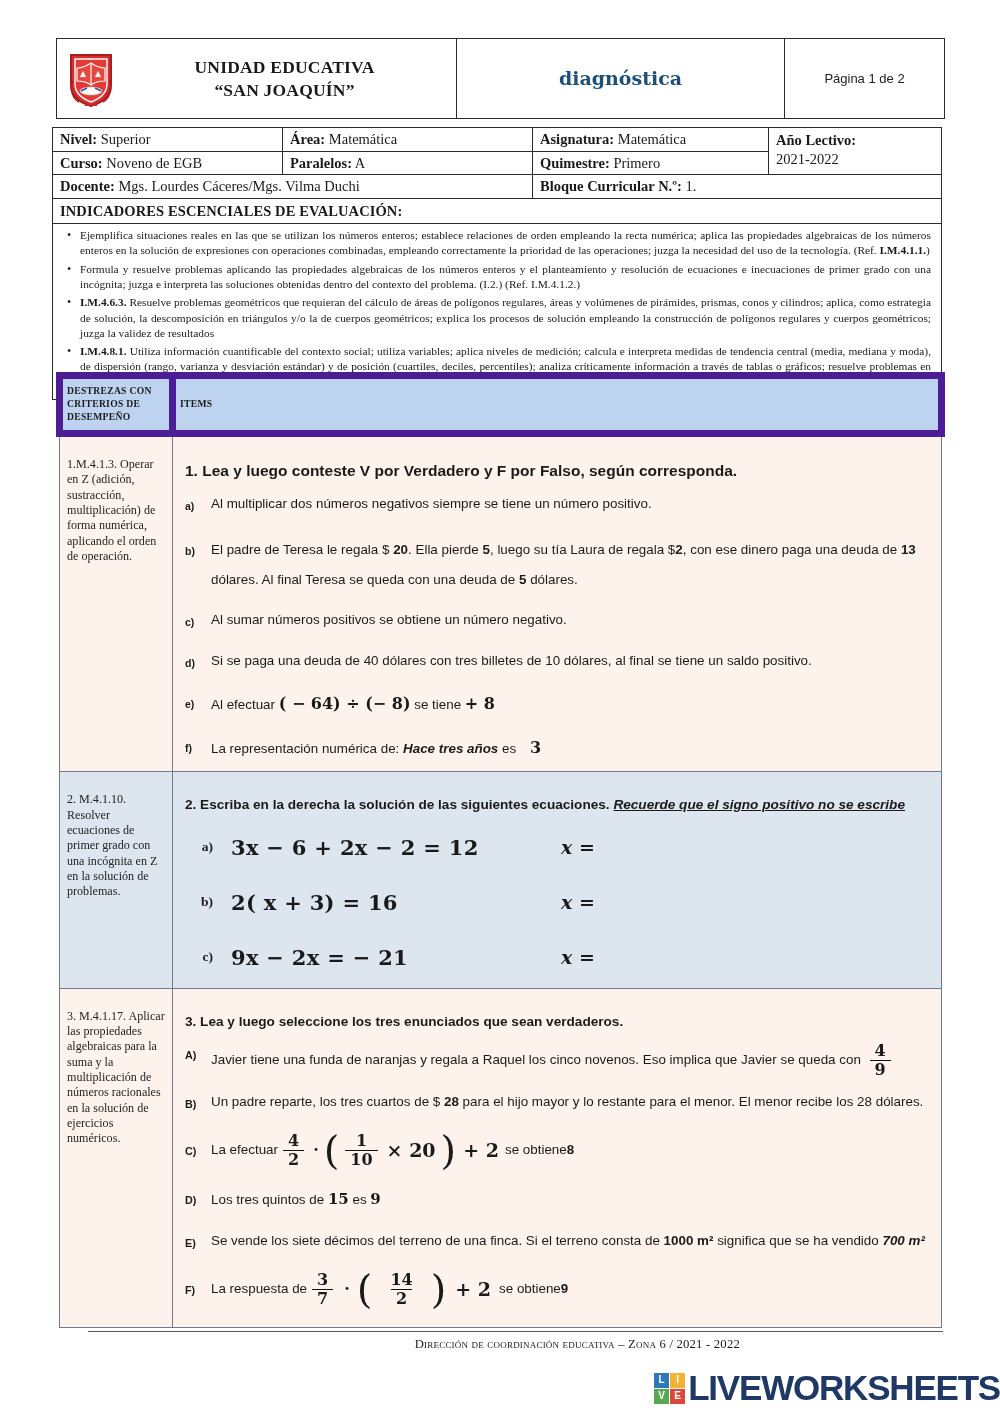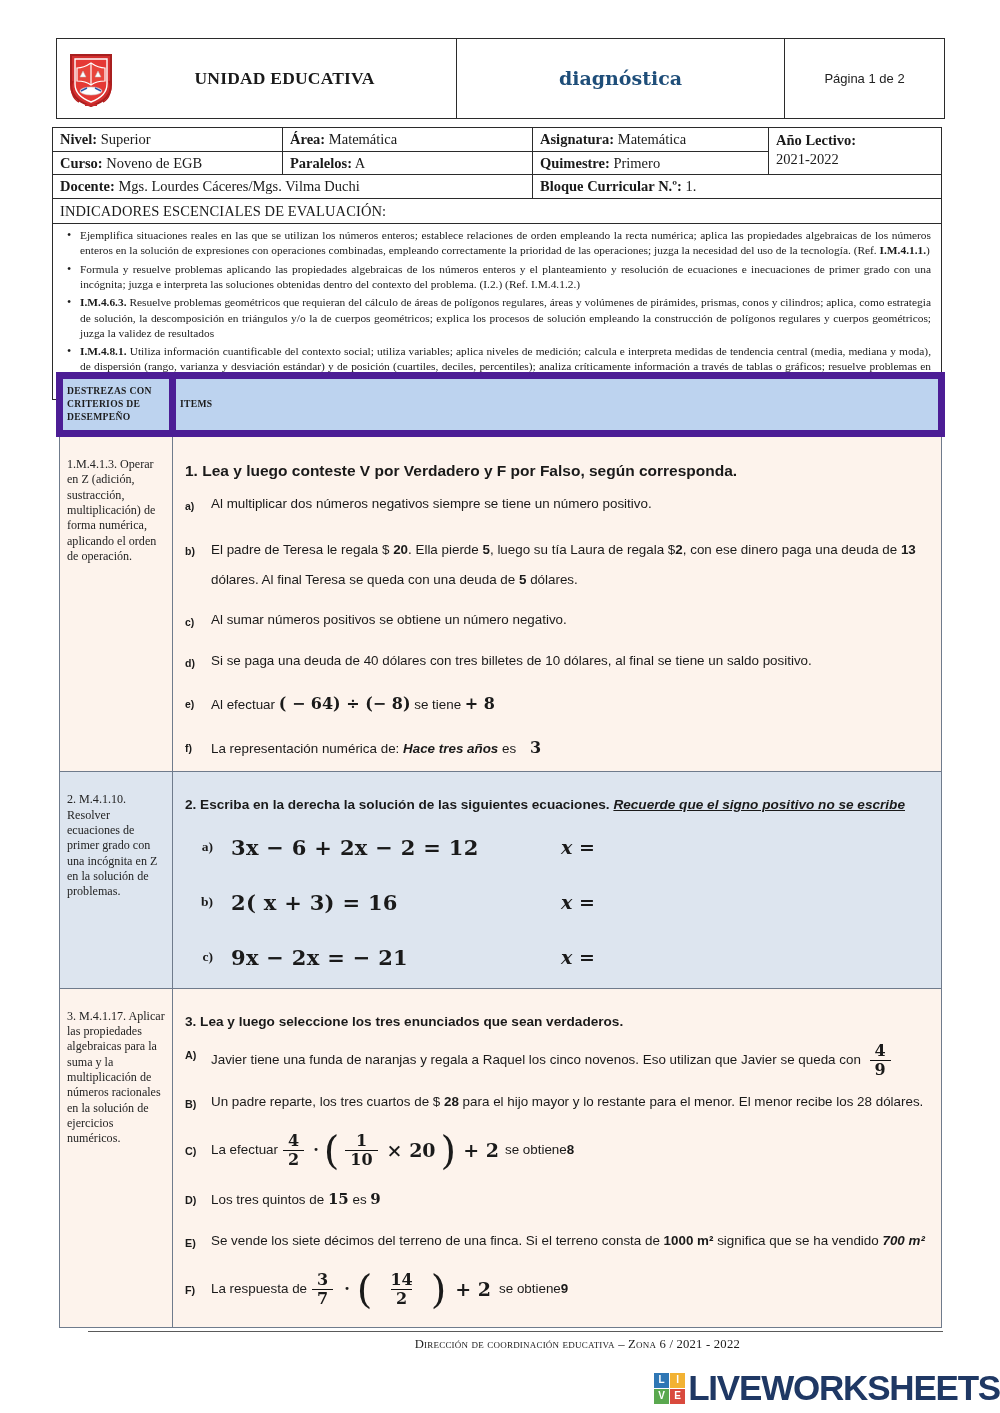--- a/index.html
+++ b/index.html
@@ -49,21 +49,21 @@
   .info-table td {
     border:1.4px solid #2b2b2b;
     padding:2px 7px;
     font-family:"Liberation Serif", serif;
     font-size:14.5px; line-height:1.28; height:22px;
     vertical-align:middle;
   }
   .info-table b { font-weight:bold; }
   .ind-title-cell {
     font-family:"Liberation Sans", sans-serif;
-    font-weight:normal; font-size:15.5px; letter-spacing:.1px;
+    font-weight:bold; font-size:15.5px; letter-spacing:.1px;
     padding:3px 7px !important;
   }
   .ind-cell { padding:4px 10px 6px 10px !important; }
   ul.inds { list-style:none; margin:0; padding:0; }
   ul.inds li {
     position:relative; padding-left:17px; margin-bottom:3px;
     font-family:"Liberation Serif", serif;
     font-size:11.4px; line-height:1.34; text-align:justify;
   }
   ul.inds li:before {
@@ -196,20 +196,21 @@
           <path d="M31 20 l3 6 h-6 z" fill="#fff" stroke="#bbb" stroke-width=".5"></path>
           <ellipse cx="24" cy="40" rx="11" ry="4" fill="#fff" stroke="#ccc" stroke-width=".6"></ellipse>
           <path d="M14 40 l6 -3 M34 40 l-6 -3" stroke="#2a56a8" stroke-width="1.4"></path>
           <path d="M6 30 C2 38 6 48 12 51" stroke="#b71c1c" stroke-width="1.6" fill="none"></path>
           <path d="M42 30 C46 38 42 48 36 51" stroke="#b71c1c" stroke-width="1.6" fill="none"></path>
           <path d="M18 54 h12" stroke="#c62828" stroke-width="2"></path>
         </svg>
       </div>
       <div class="school-name">
         <div>UNIDAD EDUCATIVA</div>
+        <div>“SAN JOAQUÍN”</div>
       </div>
     </div>
     <div class="head-mid" style="color: rgb(31, 78, 121);">
       <div>
         <div>diagnóstica</div>
       </div>
     </div>
     <div class="head-right">Página 1 de 2</div>
   </div>
 
@@ -328,21 +329,21 @@
         </td>
       </tr>
 
       <tr>
         <td class="skill bg-cream">3. M.4.1.17. Aplicar las propiedades algebraicas para la suma y la multiplicación de números racionales en la solución de ejercicios numéricos.</td>
         <td class="items bg-cream" style="padding-bottom:20px">
           <div class="q-title small">3. Lea y luego seleccione los tres enunciados que sean verdaderos.</div>
 
           <div class="item-row sp-a">
             <div class="lbl up">A)</div>
-            <div class="txt"><span>Javier tiene una funda de naranjas y regala a Raquel los cinco novenos. Eso utilizan que Javier se queda con </span><span class="frac big">
+            <div class="txt"><span>Javier tiene una funda de naranjas y regala a Raquel los cinco novenos. Eso implica que Javier se queda con </span><span class="frac big">
                   <span class="num">4</span>
                   <span class="den">9</span>
                 </span></div>
           </div>
 
           <div class="item-row sp-c">
             <div class="lbl up">B)</div>
             <div class="txt"><span> Un padre reparte, los tres cuartos de $ </span><b>28</b><span> para el hijo mayor y lo restante para el menor. El menor recibe los 28 dólares.</span></div>
           </div>
 

